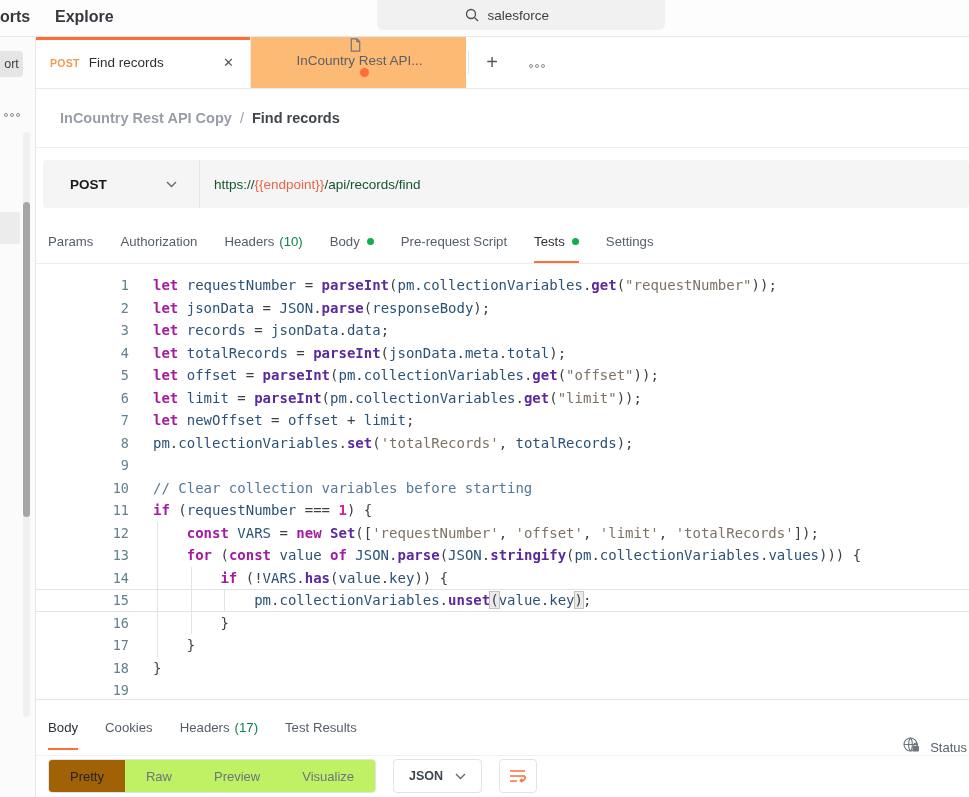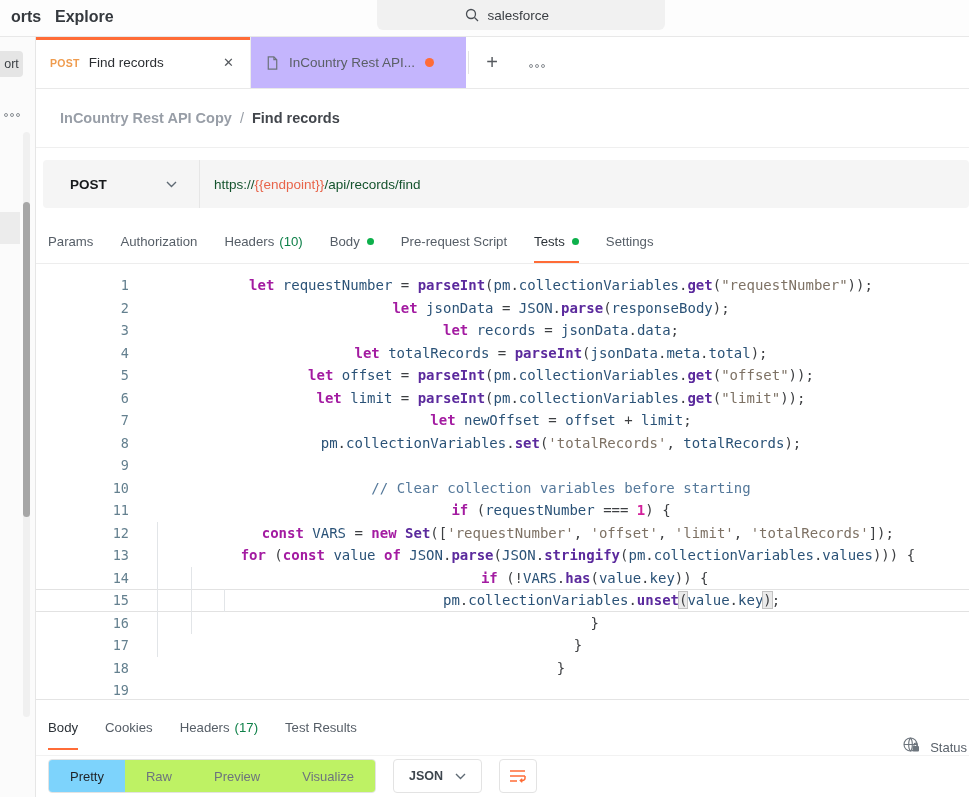--- a/index.html
+++ b/index.html
@@ -2,21 +2,21 @@
 <html><head>
 <meta charset="utf-8">
 <style>
   * { margin:0; padding:0; box-sizing:border-box; }
   html,body { width:969px; height:797px; overflow:hidden; background:#fff;
     font-family:"Liberation Sans",sans-serif; color:#2b2f33; }
 
   
   .topbar { position:relative; height:37px; background:#fdfdfd; border-bottom:1px solid #e8e8e8; }
   .topnav { position:absolute; top:8px; font-size:16px; font-weight:600; color:#35393e; }
-  .nav-cut { left:0;padding-left:11px; }
+  .nav-cut { left:0; }
   .nav-explore { left:55px; }
   .searchbox { position:absolute; left:377px; top:0; width:288px; height:30px; background:#f1f1f1;
     border-radius:0 0 6px 6px; display:flex; align-items:center; justify-content:center; gap:9px; }
   .searchbox input { border:none; background:transparent; outline:none; width:90px;
     font-size:13.5px; color:#3a3e43; font-family:"Liberation Sans",sans-serif; }
 
   
   .main { display:flex; height:760px; }
   .sidebar { position:relative; width:36px; background:#fbfbfb; border-right:1px solid #e6e6e6; flex:none; }
   .sb-btn { position:absolute; top:14px; left:0; width:23px; height:26px; background:#e5e5e5;
@@ -28,21 +28,21 @@
   .sb-thumb { position:absolute; top:165px; left:23px; width:7px; height:315px; background:#a6a6a6; border-radius:4px; }
 
   .content { flex:1; display:flex; flex-direction:column; min-width:0; }
 
   
   .tabstrip { height:52px; flex:none; background:#fff; border-bottom:1px solid #e9e9e9;
     display:flex; align-items:stretch; }
   .rqtab { width:215px; display:flex; align-items:center; padding:0 12px 0 14px; position:relative; flex:none; }
   .rqtab.active { background:#fff; border-right:1px solid #ececec; }
   .rqtab.active::before { content:''; position:absolute; top:0; left:0; right:0; height:3px; background:#ff6c37; }
-  .rqtab.inactive { background:#c4b5fd; color:#5a5f66; }
+  .rqtab.inactive { background:#fdba74; color:#5a5f66;flex-direction:column; }
   .tab-method { font-size:10.5px; font-weight:bold; color:#ef9c4f; letter-spacing:.3px; margin-right:9px; }
   .tab-title { font-size:13.5px; color:#2c2f33; white-space:nowrap; overflow:hidden; }
   .rqtab.inactive .tab-title { color:#5a5f66; }
   .tab-close { margin-left:auto; font-size:13px; color:#55595e; cursor:pointer; padding:2px 4px; }
   .file-ic { margin-right:9px; display:flex; }
   .unsaved-dot { width:9px; height:9px; border-radius:50%; background:#ff6c37; margin-left:10px; flex:none; }
   .strip-div { width:1px; background:#e3e3e3; margin:14px 2px; }
   .strip-btn { width:42px; display:flex; align-items:center; justify-content:center;
     color:#55595e; font-size:20px; font-weight:300; }
   .strip-dots { width:48px; display:flex; align-items:center; justify-content:center; }
@@ -73,21 +73,21 @@
   .rtab.active::after { content:''; position:absolute; left:0; right:0; bottom:0; height:2px; background:#ff6c37; }
   .rtab-count { color:#0f8049; margin-left:5px; }
   .rtab-dot { width:7px; height:7px; border-radius:50%; background:#0db04b; margin-left:7px; }
 
   
   .editor { height:436px; flex:none; border-bottom:1px solid #e4e4e4; padding-top:10px; overflow:hidden;
     font-family:"DejaVu Sans Mono","Liberation Mono",monospace; font-size:14px; }
   .cl { display:flex; height:22.5px; line-height:22.5px; white-space:pre; }
   .cl.active { box-shadow: inset 0 1px 0 #e2e2e2, inset 0 -1px 0 #e2e2e2; }
   .ln { width:93px; flex:none; text-align:right; color:#64808f; font-size:13.5px; padding-right:0; }
-  .code { position:relative; flex:1; margin-left:24px;text-align:center; }
+  .code { position:relative; flex:1; margin-left:24px; }
   .guide { position:absolute; top:0; bottom:0; width:1px; background:#e2e5e8; }
   .tk-k { color:#a31ba1; font-weight:bold; }
   .tk-f { color:#5b2a9d; font-weight:bold; }
   .tk-v { color:#2a5277; }
   .tk-p { color:#3d3f42; }
   .tk-s { color:#7d7164; }
   .tk-c { color:#54789a; }
   .tk-n { color:#d3219c; font-weight:bold; }
   .tk-m { color:#3d3f42; background:#eaeaea; outline:1px solid #c2c2c2; }
 
@@ -95,21 +95,21 @@
   .response { flex:1; display:flex; flex-direction:column; }
   .resptabs { height:56px; flex:none; position:relative; display:flex; align-items:stretch;
     padding-left:12px; gap:27px; border-bottom:1px solid #f2f2f2; }
   .resptabs .rtab.active::after { bottom:5px; }
   .statusarea { position:absolute; right:0; top:0; bottom:0; display:flex; align-items:flex-end; gap:9px;
     padding-right:2px; overflow:hidden; }
   .status-label { font-size:13px; color:#5a626b; white-space:nowrap; }
   .resptools { height:40px; flex:none; display:flex; align-items:center; padding-left:12px; gap:17px; }
   .seg-group { display:flex; border:1px solid #e3e3e3; border-radius:4px; overflow:hidden; height:34px; }
   .seg { padding:0 21px; display:flex; align-items:center; font-size:13px; color:#6d747d; background:#bef264; cursor:pointer; }
-  .seg.sel { background:#7dd3fc; color:#1f2226; }
+  .seg.sel { background:#a16207; color:#1f2226; }
   .fmt-btn { display:flex; align-items:center; gap:12px; border:1px solid #e3e3e3; border-radius:4px;
     height:34px; padding:0 15px; font-size:12.5px; font-weight:bold; color:#3e464e; cursor:pointer; }
   .wrap-btn { width:38px; height:34px; border:1px solid #e3e3e3; border-radius:4px;
     display:flex; align-items:center; justify-content:center; cursor:pointer; }
 </style>
 </head>
 <body>
 
 <div class="topbar">
   <span class="topnav nav-cut">orts</span>

